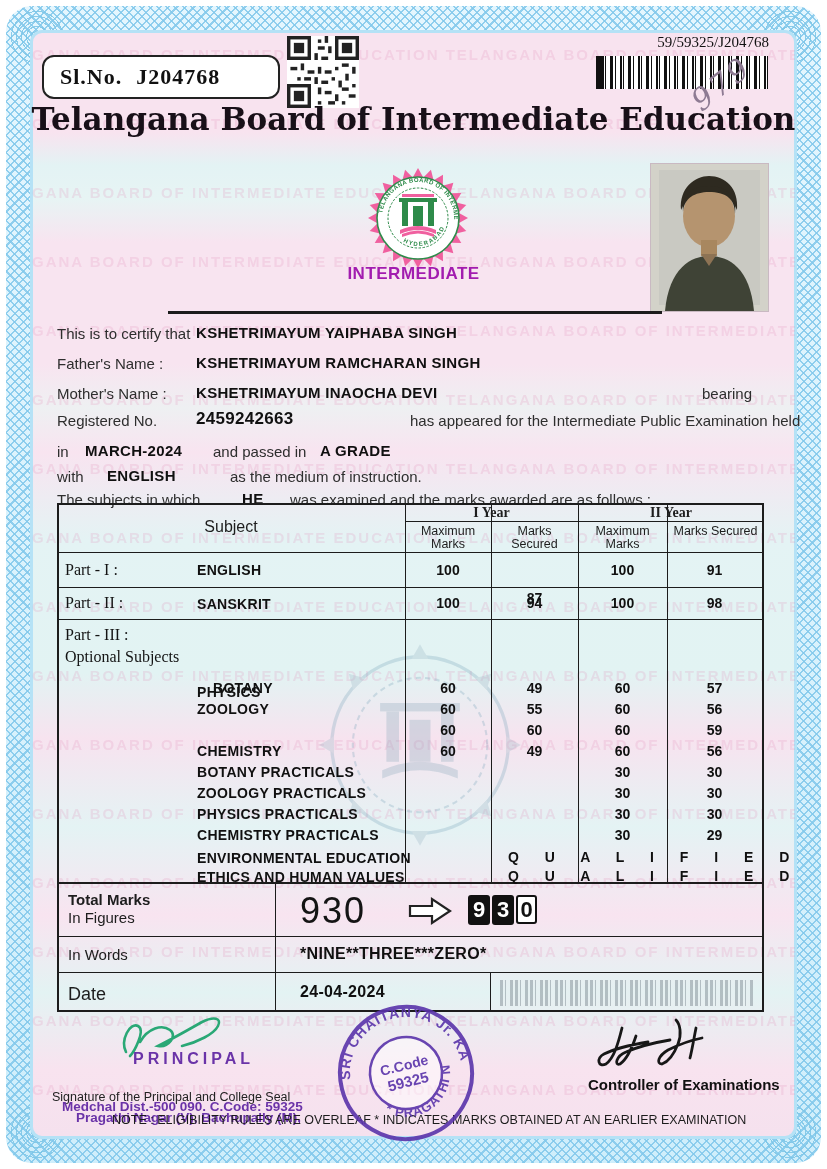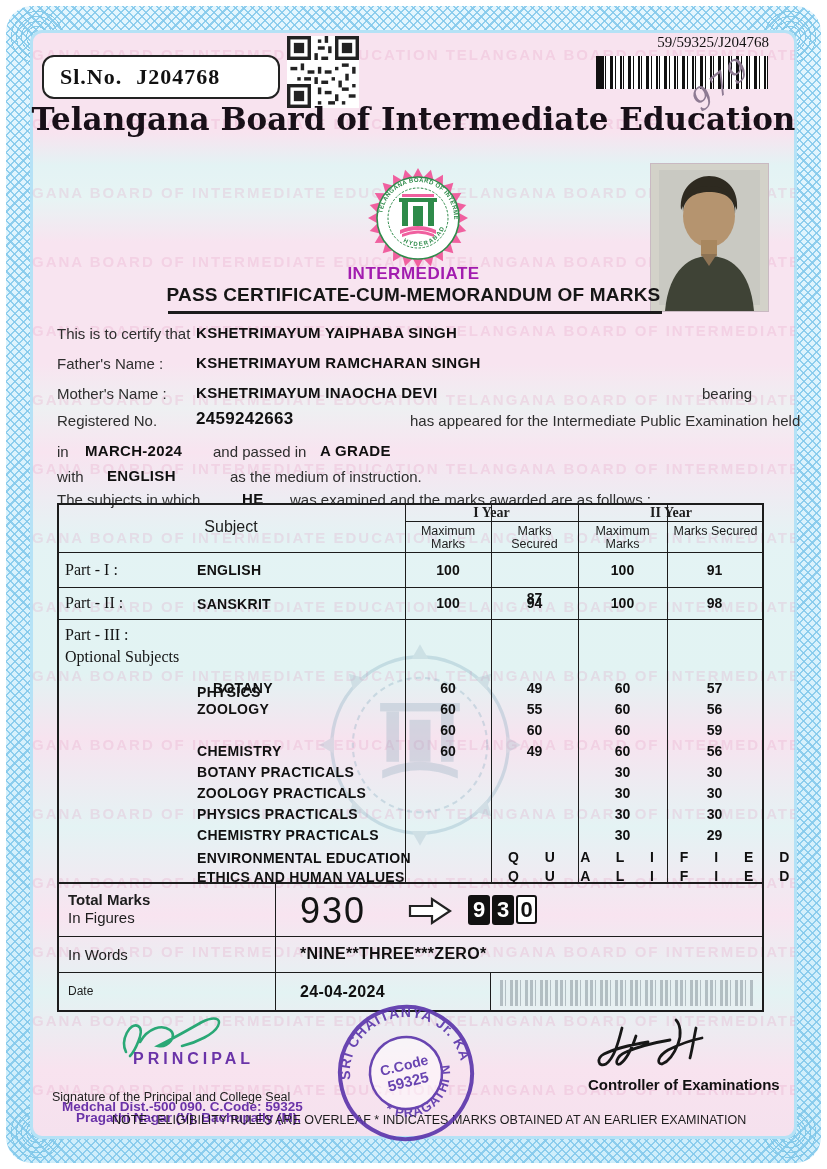--- a/index.html
+++ b/index.html
@@ -215,21 +215,20 @@
         <rect x="60" y="34" width="6" height="24" fill="#2e8b4a"></rect>
         <rect x="45" y="38" width="10" height="20" fill="#2e8b4a"></rect>
         <rect x="31" y="30" width="38" height="4" fill="#2e8b4a"></rect>
         <rect x="34" y="26" width="32" height="3" fill="#f0609f"></rect>
         <path d="M32 62 Q50 54 68 62 L68 66 Q50 58 32 66 Z" fill="#f0609f"></path>
         <path d="M34 66 Q50 59 66 66 L66 69 Q50 62 34 69 Z" fill="#f0609f"></path>
       </g>
     </svg>
 
     <div class="abs center cert-type">INTERMEDIATE</div>
-    <div class="abs center cert-title">PASS CERTIFICATE-CUM-MEMORANDUM OF MARKS</div>
     <div class="abs title-rule"></div>
 
     <div class="abs lbl" style="left:57px;top:325px;">This is to certify that</div>
     <div class="abs val" style="left:196px;top:324px;">KSHETRIMAYUM YAIPHABA SINGH</div>
 
     <div class="abs lbl" style="left:57px;top:355px;">Father's Name :</div>
     <div class="abs val" style="left:196px;top:354px;">KSHETRIMAYUM RAMCHARAN SINGH</div>
 
     <div class="abs lbl" style="left:57px;top:385px;">Mother's Name :</div>
     <div class="abs val" style="left:196px;top:384px;">KSHETRIMAYUM INAOCHA DEVI</div>
@@ -369,21 +368,21 @@
     <svg class="abs" style="left:408px;top:896px;" width="44" height="30" viewBox="0 0 44 30">
       <path d="M2 10 H24 V3 L42 15 L24 27 V20 H2 Z" fill="#ffffff" stroke="#222" stroke-width="2.2"></path>
     </svg>
     <div class="abs" style="left:468px;top:895px;">
       <span class="tile">9</span><span class="tile">3</span><span class="tile outline">0</span>
     </div>
 
     <div class="abs" style="left:68px;top:946px;font-size:15px;">In Words</div>
     <div class="abs val" style="left:300px;top:945px;font-size:16px;">*NINE**THREE***ZERO*</div>
 
-    <div class="abs" style="left:68px;top:984px;font-size:12px;">Date</div>
+    <div class="abs" style="left:68px;top:984px;font-size:18px;">Date</div>
     <div class="abs val" style="left:300px;top:983px;font-size:16px;">24-04-2024</div>
     <div class="abs faint-barcode"></div>
 
     <svg class="abs" style="left:118px;top:1012px;" width="125" height="52" viewBox="0 0 125 52">
       <path d="M8 40 C2 28 12 10 20 14 C28 18 16 40 12 44 M22 30 C30 16 44 12 52 18 C60 24 50 36 40 34 C52 28 70 18 84 10 C96 4 104 6 100 14 C96 22 80 30 64 34" fill="none" stroke="#2aa876" stroke-width="2.6" stroke-linecap="round"></path>
     </svg>
     <div class="abs purple principal">PRINCIPAL</div>
     <div class="abs sigcap">Signature of the Principal and College Seal</div>
     <div class="abs purple addr1">Pragathi Nagar (V), Bachupally (M),</div>
     <div class="abs purple addr2">Medchal Dist.-500 090.  C.Code: 59325</div>

